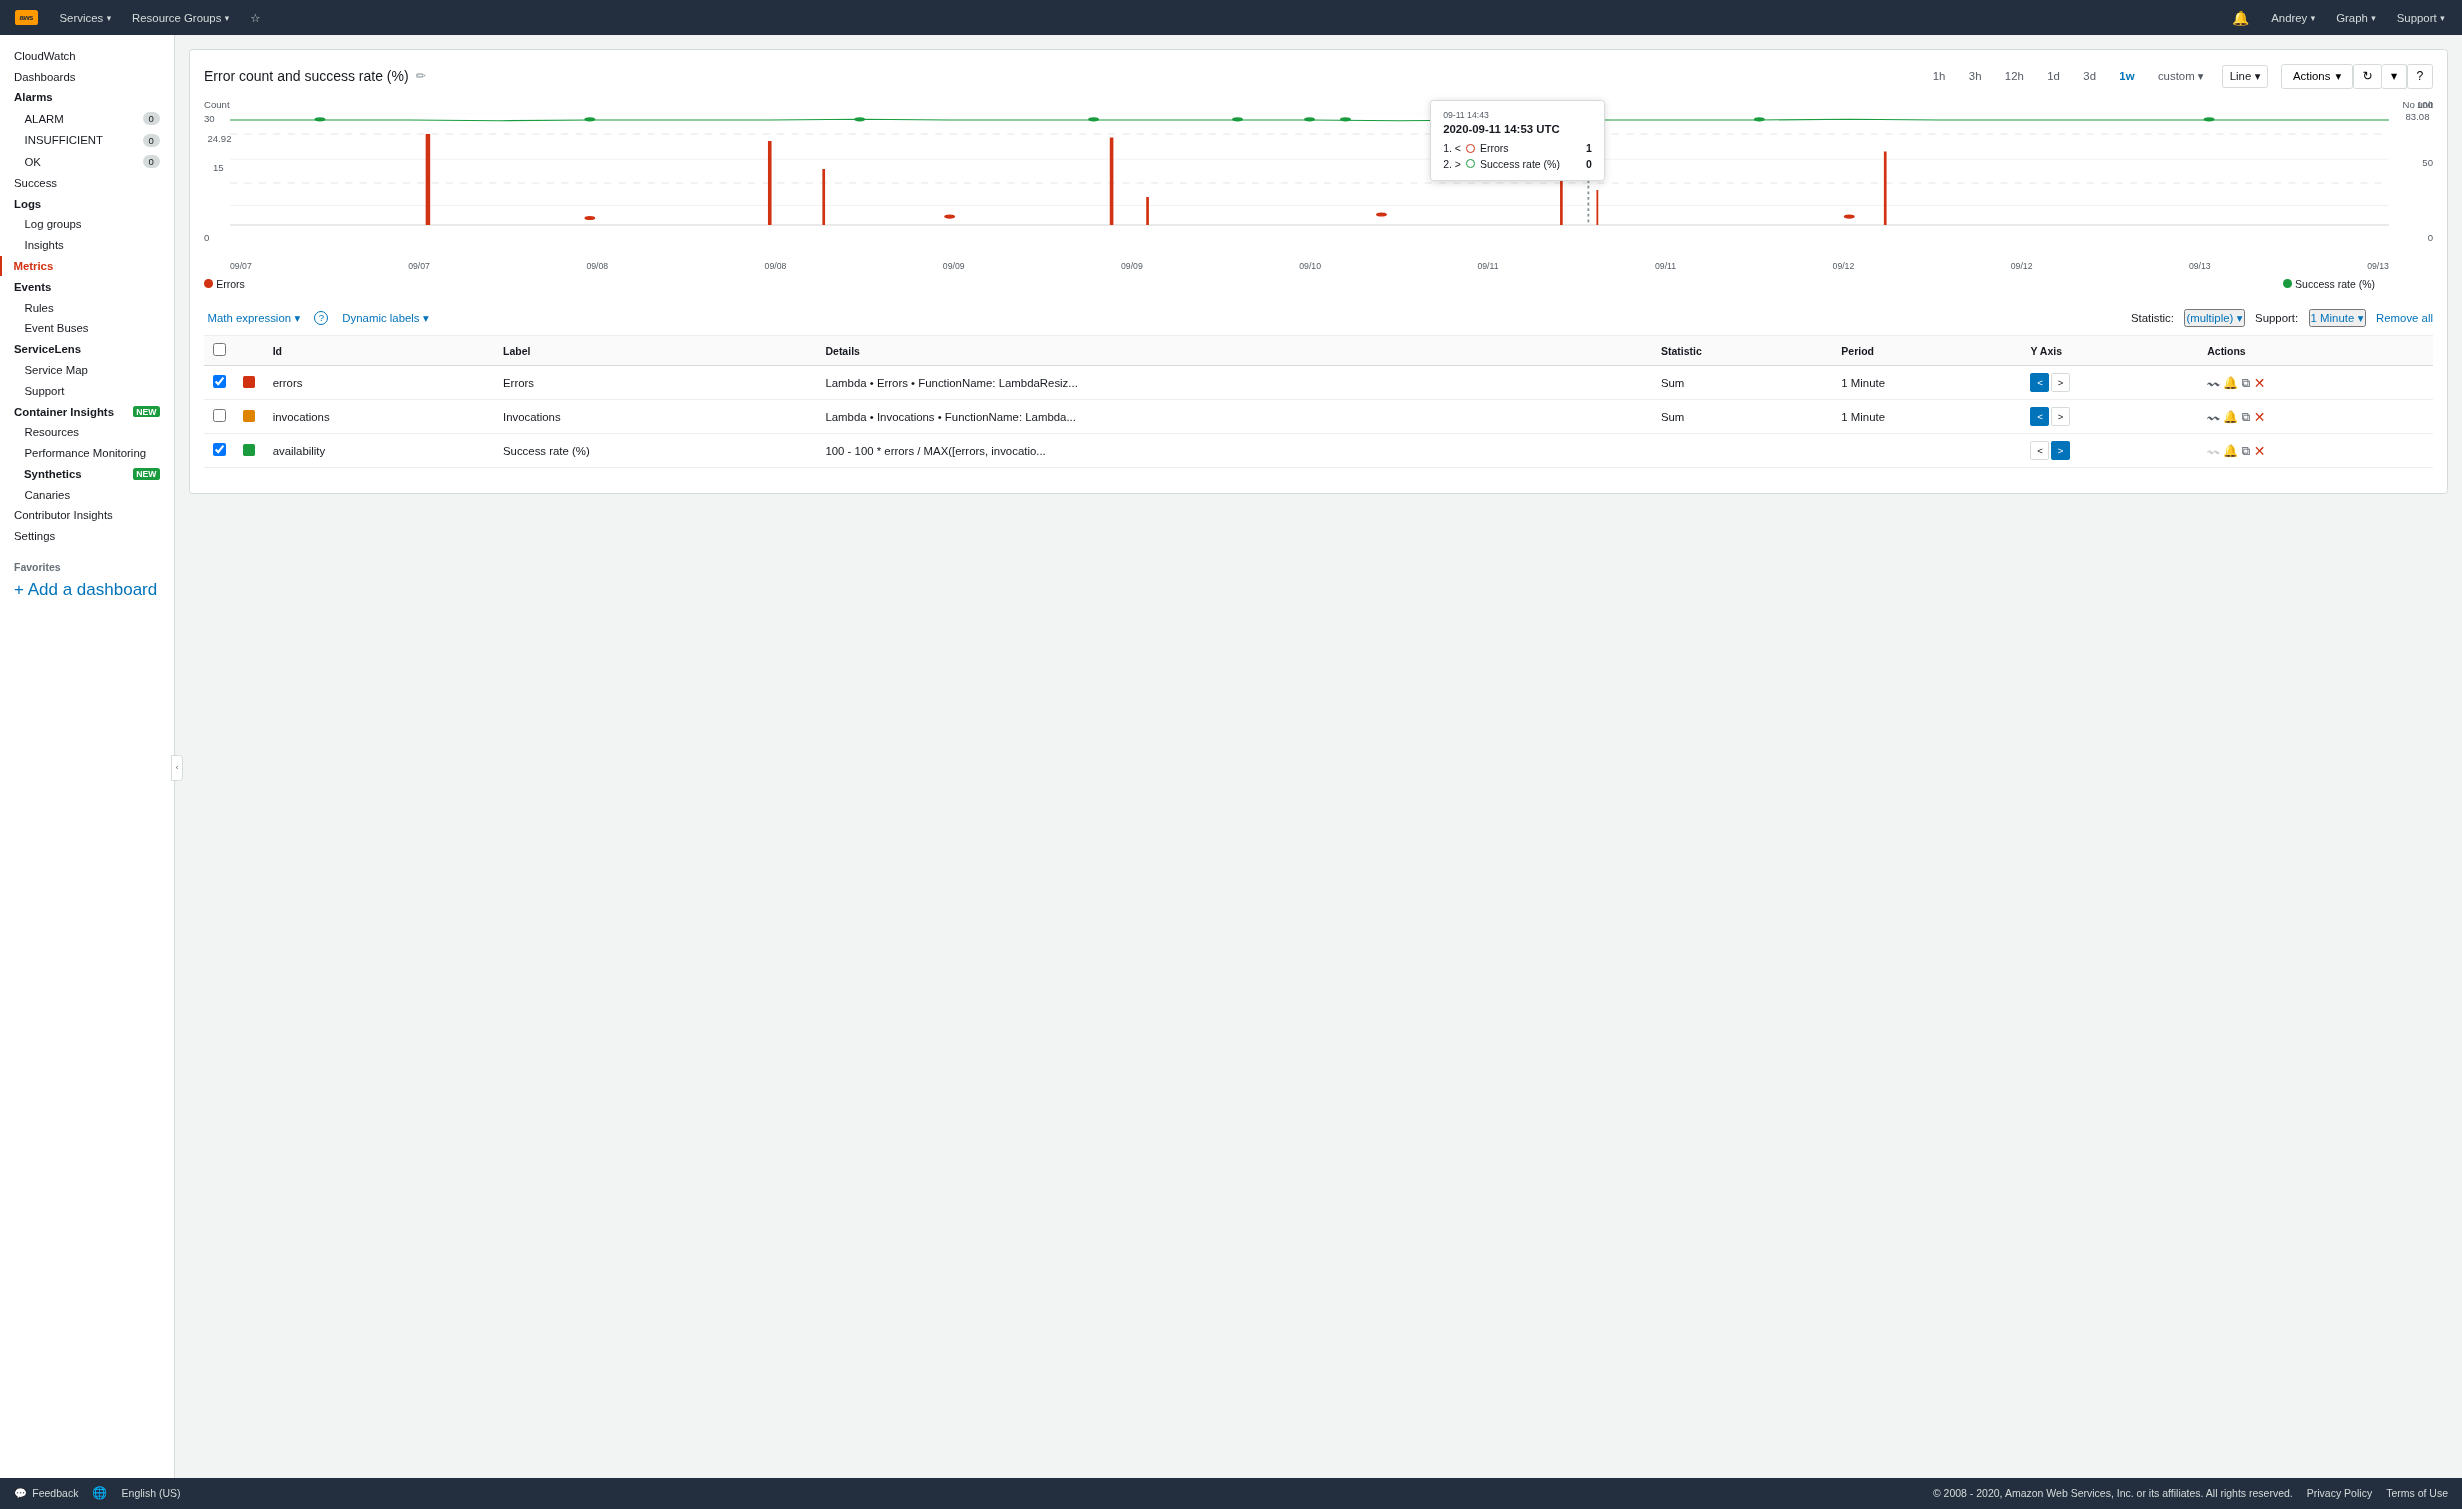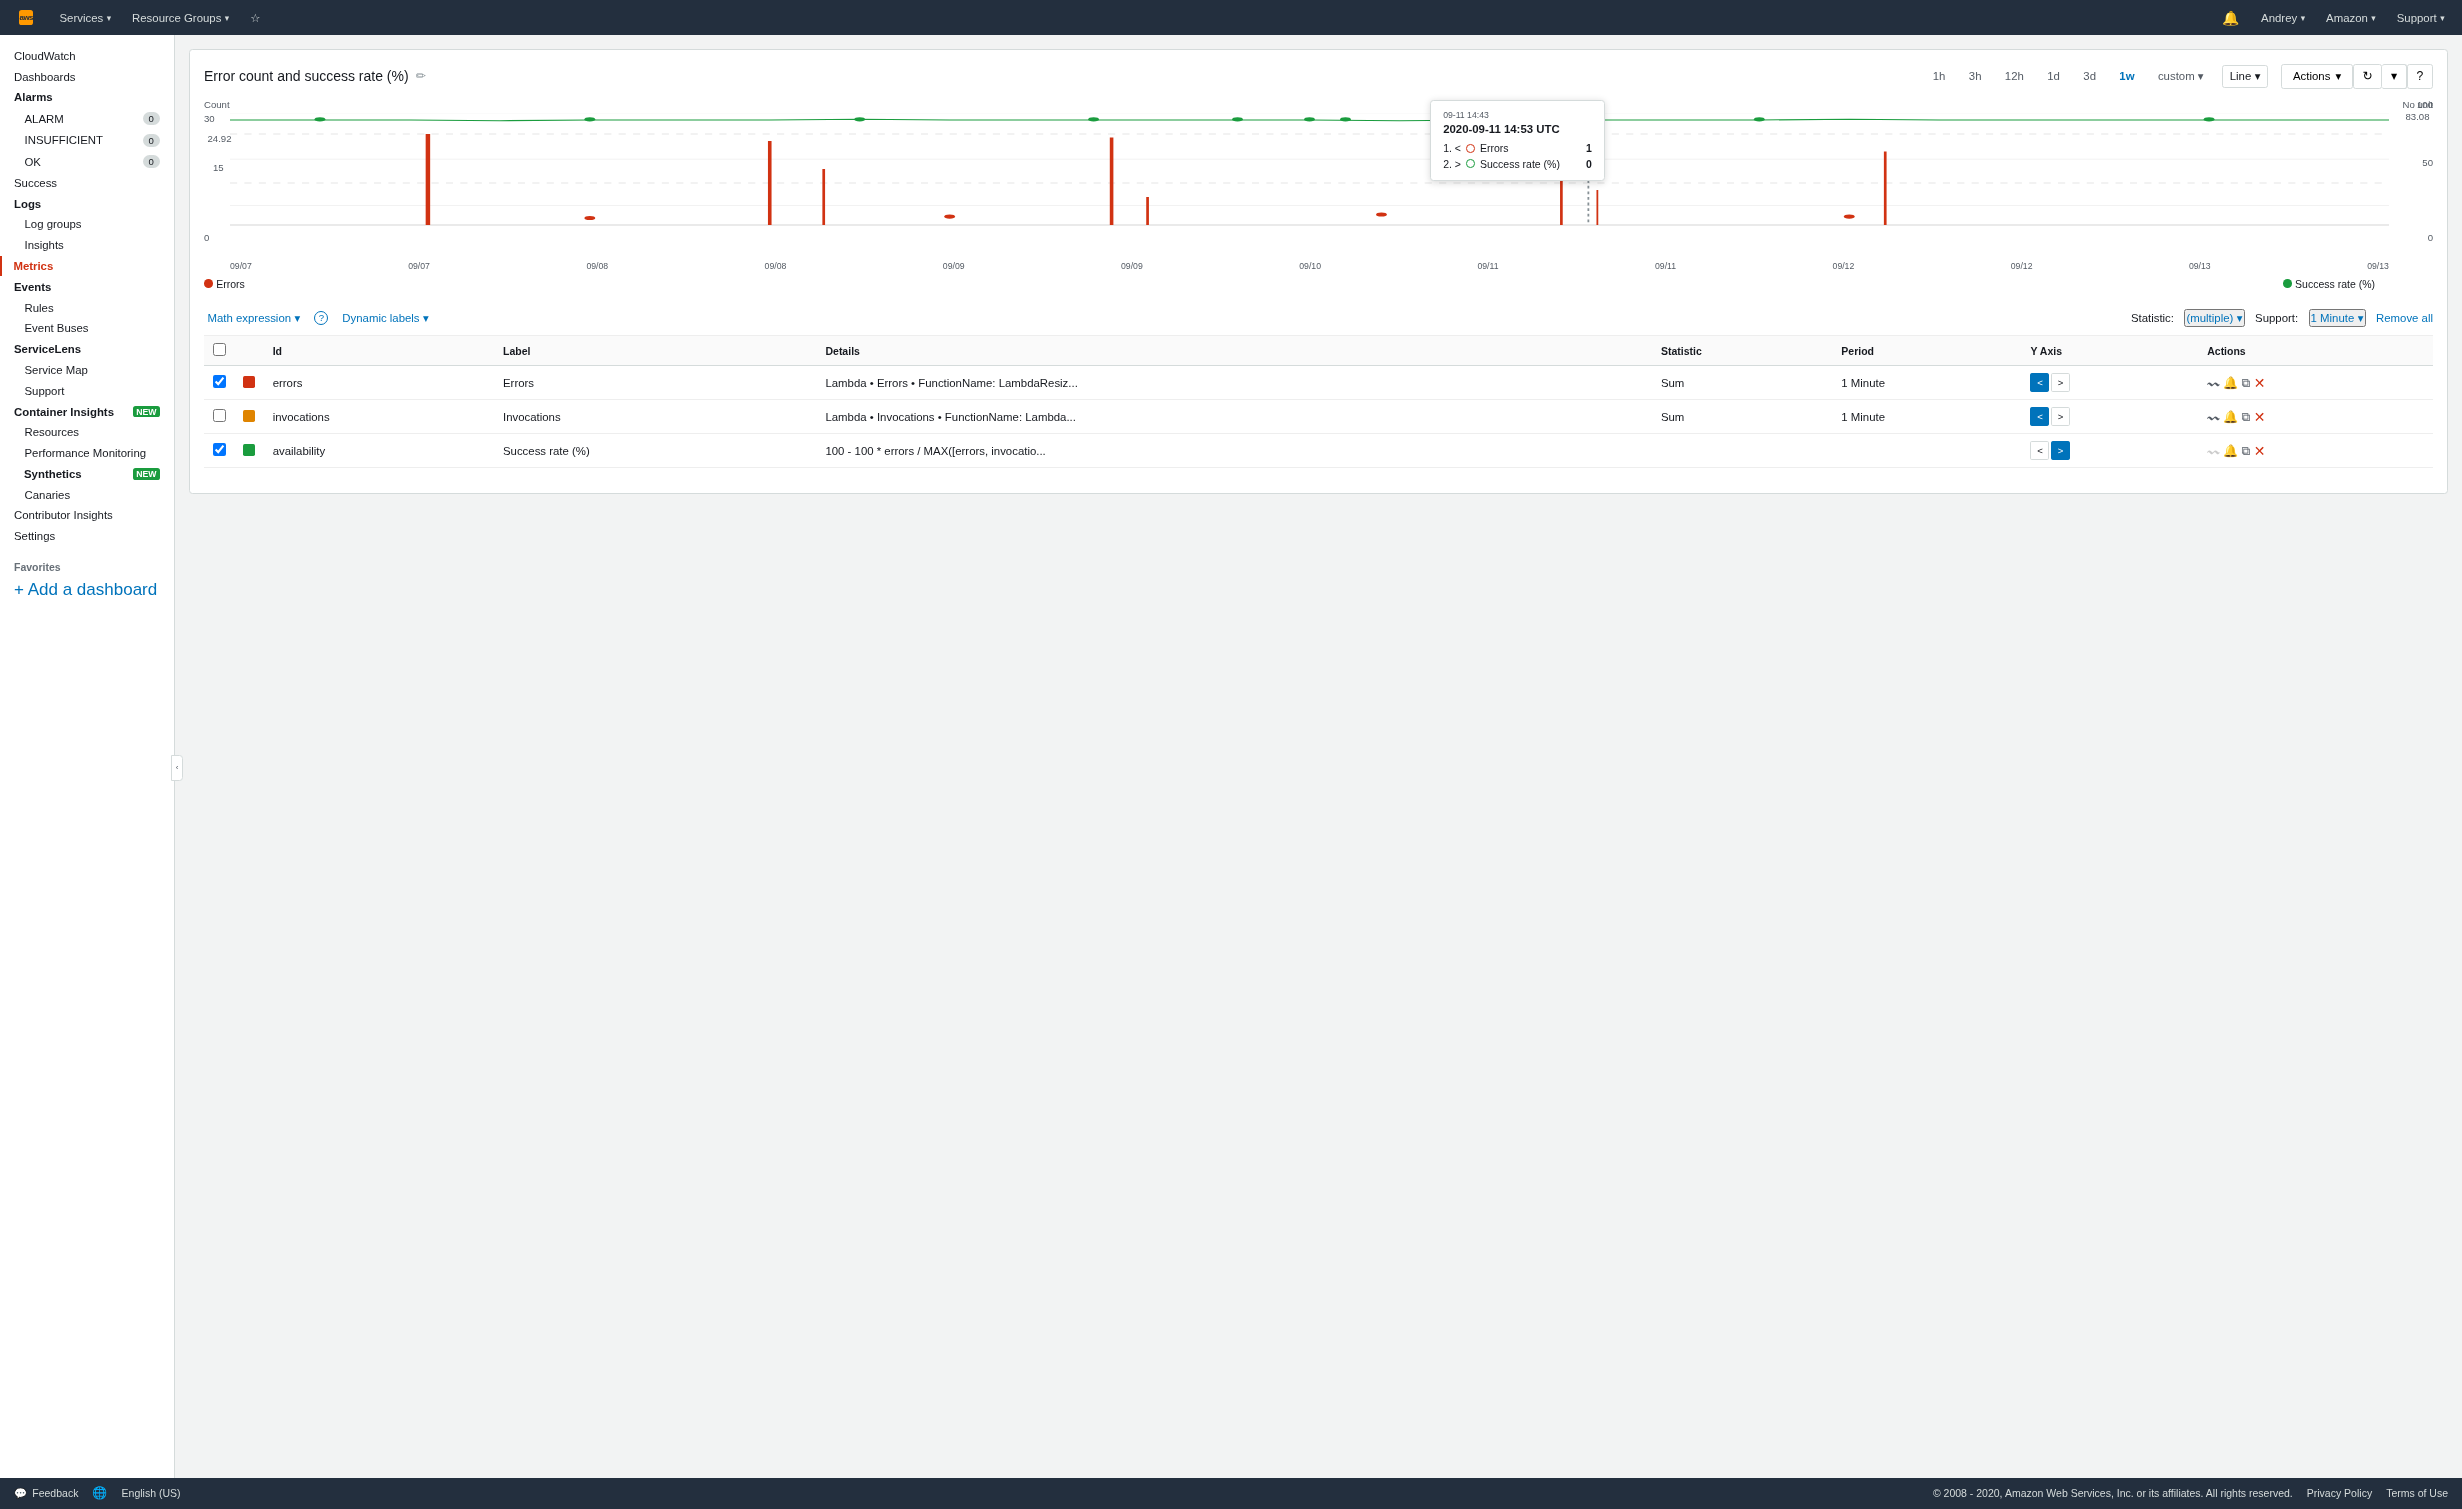--- a/index.html
+++ b/index.html
@@ -17,21 +17,21 @@
       top: 0; left: 0; right: 0;
       z-index: 100;
     }
     .aws-logo {
       width: 31.5px; height: 19px;
       display: flex; flex-direction: column; align-items: center; justify-content: center;
       margin-right: 3.5px;
     }
     .aws-logo-box {
       background: #ff9900;
-      width: 14px; height: 15.7px;
+      width: 23px; height: 15.7px;
       border-radius: 2.6px;
       display: flex; align-items: center; justify-content: center;
     }
     .aws-logo-text { color: #232f3e; font-size: 7.9px; font-weight: 900; letter-spacing: -0.4px; }
     .nav-btn {
       background: none; border: none; color: #d5dbdb; cursor: pointer;
       font-size: 11.4px; padding: 3.5px 7px; display: flex; align-items: center; gap: 3.5px;
     }
     .nav-divider { flex: 1; }
     .nav-icon-btn {
@@ -303,21 +303,21 @@
   <button class="nav-btn">
     <span>☆</span>
   </button>
   <div class="nav-divider"></div>
   <button class="nav-icon-btn">🔔</button>
   <button class="nav-btn">
     <span>Andrey</span>
     <span class="chevron">▾</span>
   </button>
   <button class="nav-btn">
-    <span>Amazon</span>
+    <span>Graph</span>
     <span class="chevron">▾</span>
   </button>
   <button class="nav-btn">
     <span>Support</span>
     <span class="chevron">▾</span>
   </button>
 </nav>
 
 <div class="app-layout">
 

